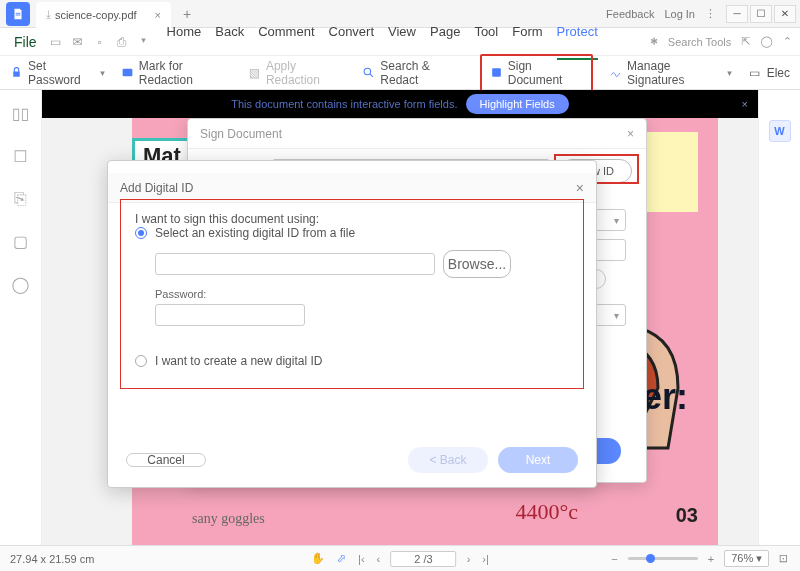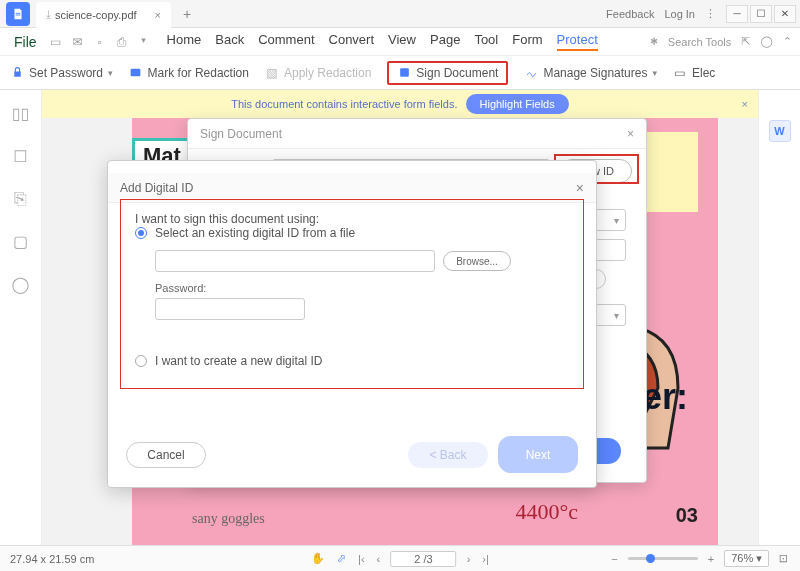--- a/index.html
+++ b/index.html
@@ -15,38 +15,38 @@
 .title-right { margin-left: auto; display: flex; align-items: center; font-size: 11px; color: #777; gap: 10px; padding-right: 4px; }
 .win-ctrl { display: flex; gap: 2px; }
 .win-btn { width: 22px; height: 18px; display: flex; align-items: center; justify-content: center; font-size: 10px; color: #555; cursor: pointer; border: 1px solid #ddd; background: #fafafa; }
 
 
 .menubar { height: 28px; display: flex; align-items: center; padding: 0 8px; gap: 4px; border-bottom: 1px solid #eee; }
 .menubar .file { font-size: 14px; color: #14532d; padding: 4px 6px; }
 .menubar .icon-row { display: flex; gap: 4px; color: #999; font-size: 12px; }
 .menubar .icon-row span { width: 18px; text-align: center; }
 .menubar .tabs { display: flex; gap: 14px; margin-left: 10px; font-size: 13px; color: #444; }
-.menubar .tabs .active { color: #4a7eff; border-bottom: 2px solid #f97316; padding-bottom: 2px; }
+.menubar .tabs .active { color: #4a7eff; border-bottom: 2px solid #15803d; padding-bottom: 19px; }
 .menubar .right { margin-left: auto; display: flex; align-items: center; gap: 10px; color: #999; font-size: 11px; }
 
 .ribbon { height: 34px; display: flex; align-items: center; padding: 0 10px; gap: 16px; border-bottom: 1px solid #e0e0e0; font-size: 12px; color: #555; }
 .ribbon .item { display: flex; align-items: center; gap: 5px; cursor: pointer; }
 .ribbon .item.disabled { color: #bbb; }
 .ribbon .item .ic { width: 14px; height: 14px; display: inline-flex; align-items: center; justify-content: center; }
 .ribbon .highlight { border: 2px solid #d9332c; padding: 3px 8px; border-radius: 2px; }
 .ribbon .chev { font-size: 9px; color: #888; }
 
 
 .main { position: absolute; top: 90px; bottom: 26px; left: 0; right: 0; display: flex; }
 .leftbar { width: 42px; background: #fff; border-right: 1px solid #eee; display: flex; flex-direction: column; align-items: center; gap: 24px; padding-top: 14px; color: #aaa; font-size: 16px; }
 .rightbar { width: 42px; background: #fff; border-left: 1px solid #eee; display: flex; flex-direction: column; align-items: center; padding-top: 30px; }
 .rightbar .wicon { width: 22px; height: 22px; background: #eaf0ff; border-radius: 3px; display: flex; align-items: center; justify-content: center; color: #4a7eff; font-size: 11px; font-weight: bold; border: 1px solid #cdd9ff; }
 .canvas { flex: 1; background: #f2f2f2; position: relative; overflow: hidden; }
 
-.banner { position: absolute; top: 0; left: 0; right: 0; height: 28px; background: #fef9c3; display: flex; align-items: center; justify-content: center; gap: 8px; font-size: 11px; color: #5570c5; }
+.banner { position: absolute; top: 0; left: 0; right: 0; height: 28px; background: #000000; display: flex; align-items: center; justify-content: center; gap: 8px; font-size: 11px; color: #5570c5; }
 .banner .pill { background: #6a8cff; color: #fff; padding: 4px 14px; border-radius: 12px; font-size: 11px; }
 .banner .close-b { position: absolute; right: 10px; color: #7a8db8; cursor: pointer; }
 
 .page { position: absolute; top: 28px; left: 90px; right: 40px; bottom: 0; background: #f5a4bb; }
 .mat-label { position: absolute; top: 20px; left: 0; width: 100px; height: 36px; background: #fff; display: flex; align-items: center; justify-content: flex-start; padding-left: 8px; font-size: 22px; font-weight: 800; color: #222; border: 3px solid #3cc1b9; }
 .sticky { position: absolute; top: 14px; right: 20px; width: 150px; height: 80px; background: #fdf6b8; padding: 8px; font-size: 10px; color: #8a7a2a; line-height: 1.4; }
 .sticky .hdr { color: #4a7eff; font-size: 10px; }
 .geol { position: absolute; right: 30px; top: 180px; width: 170px; height: 160px; }
 .ertxt { position: absolute; right: 30px; top: 210px; font-size: 36px; font-weight: 600; color: #0f172a; margin-top: 48px; }
 .temp { position: absolute; right: 140px; bottom: 20px; font-family: cursive; font-size: 22px; color: #a23; }
@@ -70,29 +70,29 @@
 .dlg2 .hdr { height: 30px; display: flex; align-items: center; justify-content: space-between; padding: 0 12px; font-size: 12px; color: #666; background: #fafafa; border-bottom: 1px solid #eee; margin-top: 12px; }
 .dlg2 .hdr .x { color: #888; cursor: pointer; font-size: 14px; }
 .dlg2 .redbox { position: absolute; top: 38px; left: 12px; right: 12px; height: 190px; border: 1.5px solid #d9332c; padding: 12px 14px; }
 .dlg2 .prompt { font-size: 12px; color: #555; margin-bottom: 0; }
 .dlg2 .opt { display: flex; align-items: center; gap: 8px; font-size: 12px; color: #555; margin-bottom: 10px; }
 .dlg2 .radio { width: 12px; height: 12px; border: 1.5px solid #4a7eff; border-radius: 50%; display: flex; align-items: center; justify-content: center; }
 .dlg2 .radio.sel::after { content: ""; width: 6px; height: 6px; background: #4a7eff; border-radius: 50%; }
 .dlg2 .radio.off { border-color: #aaa; }
 .dlg2 .filerow { display: flex; align-items: center; gap: 8px; margin-left: 20px; margin-bottom: 10px; }
 .dlg2 .fileinp { width: 280px; height: 22px; border: 1px solid #ccc; border-radius: 3px; }
-.dlg2 .browse { width: 68px; height: 20px; border: 1px solid #bbb; border-radius: 10px; display: flex; align-items: center; justify-content: center; font-size: 10px; color: #666; }
+.dlg2 .browse { width: 68px; height: 28px; border: 1px solid #bbb; border-radius: 10px; display: flex; align-items: center; justify-content: center; font-size: 14px; color: #666; }
 .dlg2 .pwlbl { margin-left: 20px; font-size: 11px; color: #666; margin-bottom: 4px; }
 .dlg2 .pwinp { margin-left: 20px; width: 150px; height: 22px; border: 1px solid #ccc; border-radius: 3px; }
 .dlg2 .opt2 { position: absolute; bottom: 10px; left: 14px; }
 .dlg2 .btns { position: absolute; bottom: 14px; left: 0; right: 0; display: flex; align-items: center; padding: 0 18px; }
-.dlg2 .cancel { width: 80px; height: 26px; border: 1px solid #ccc; border-radius: 13px; display: flex; align-items: center; justify-content: center; font-size: 12px; color: #555; }
+.dlg2 .cancel { width: 80px; height: 14px; border: 1px solid #ccc; border-radius: 13px; display: flex; align-items: center; justify-content: center; font-size: 12px; color: #555; }
 .dlg2 .spacer { flex: 1; }
 .dlg2 .back { width: 80px; height: 26px; background: #eef2ff; color: #b9c3e6; border-radius: 13px; display: flex; align-items: center; justify-content: center; font-size: 12px; margin-right: 10px; }
-.dlg2 .next { width: 80px; height: 37px; background: #b9ccff; color: #fff; border-radius: 13px; display: flex; align-items: center; justify-content: center; font-size: 12px; }
+.dlg2 .next { width: 80px; height: 26px; background: #b9ccff; color: #fff; border-radius: 13px; display: flex; align-items: center; justify-content: center; font-size: 12px; }
 
 
 .statusbar { position: absolute; bottom: 0; left: 0; right: 0; height: 26px; border-top: 1px solid #e0e0e0; display: flex; align-items: center; padding: 0 10px; font-size: 11px; color: #666; gap: 8px; background: #fafafa; }
 .statusbar .center { position: absolute; left: 50%; transform: translateX(-50%); display: flex; align-items: center; gap: 8px; }
 .statusbar .pgbox { border: 1px solid #ccc; padding: 1px 23px; border-radius: 2px; background: #fff; }
 .statusbar .right { margin-left: auto; display: flex; align-items: center; gap: 8px; }
 .statusbar .slider { width: 70px; height: 3px; background: #ccc; position: relative; border-radius: 2px; }
 .statusbar .slider::after { content: ""; position: absolute; left: 18px; top: -3px; width: 9px; height: 9px; background: #4a7eff; border-radius: 50%; }
 .statusbar .zoom { border: 1px solid #ccc; padding: 1px 6px; border-radius: 2px; background: #fff; }
 .nav-ic { color: #888; cursor: pointer; padding: 0 2px; }
@@ -172,20 +172,29 @@
     <span class="ic">
         <svg class="ic12" viewBox="0 0 24 24" fill="#4a7eff">
           <rect x="3" y="5" width="18" height="14" rx="2"></rect>
         </svg>
       </span>
     <span>Mark for Redaction</span>
   </div>
   <div class="item disabled">
     <span class="ic">▧</span>
     <span>Apply Redaction</span>
+  </div>
+  <div class="item">
+    <span class="ic">
+        <svg class="ic12" viewBox="0 0 24 24" fill="none" stroke="#4a7eff" stroke-width="2">
+          <circle cx="10" cy="10" r="6"></circle>
+          <path d="M15 15l5 5"></path>
+        </svg>
+      </span>
+    <span>Search &amp; Redact</span>
   </div>
   <div class="item highlight">
     <span class="ic">
         <svg class="ic12" viewBox="0 0 24 24" fill="#4a7eff">
           <rect x="4" y="4" width="16" height="16" rx="2"></rect>
         </svg>
       </span>
     <span>Sign Document</span>
   </div>
   <div class="item">

